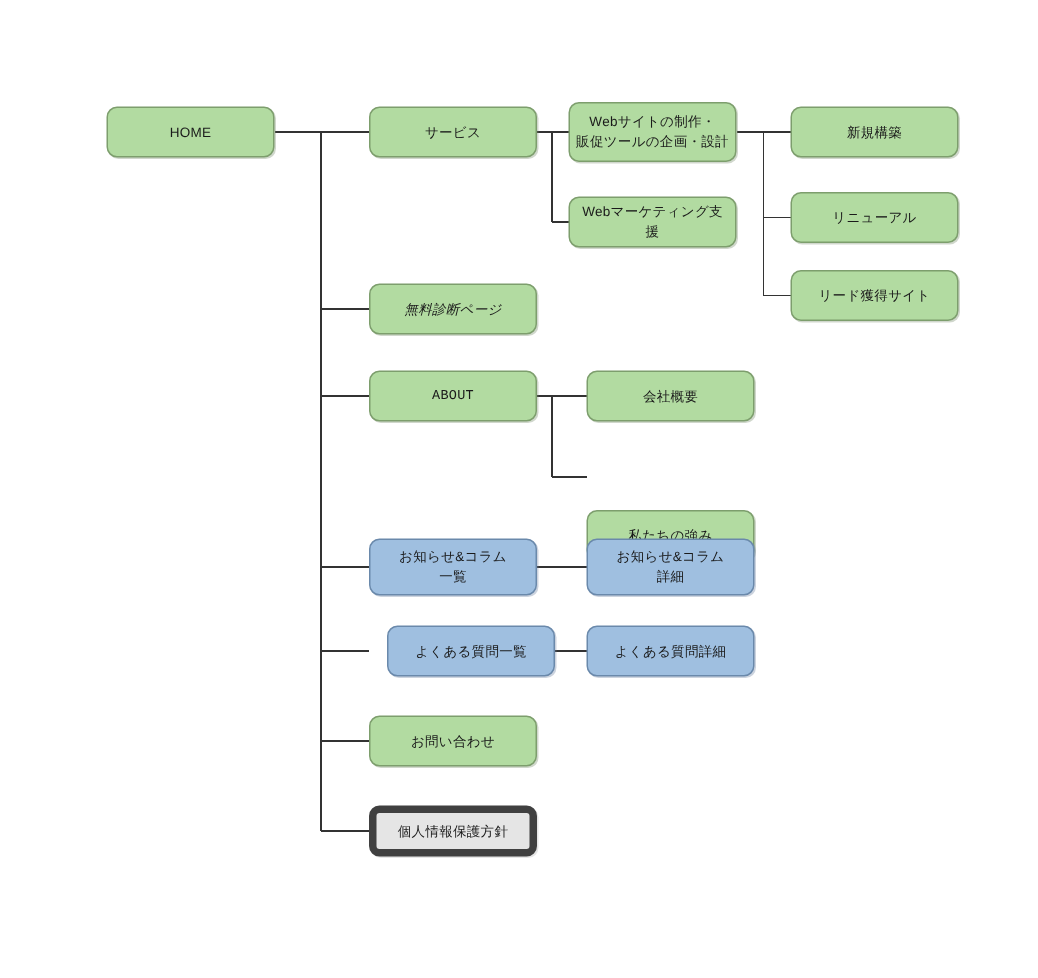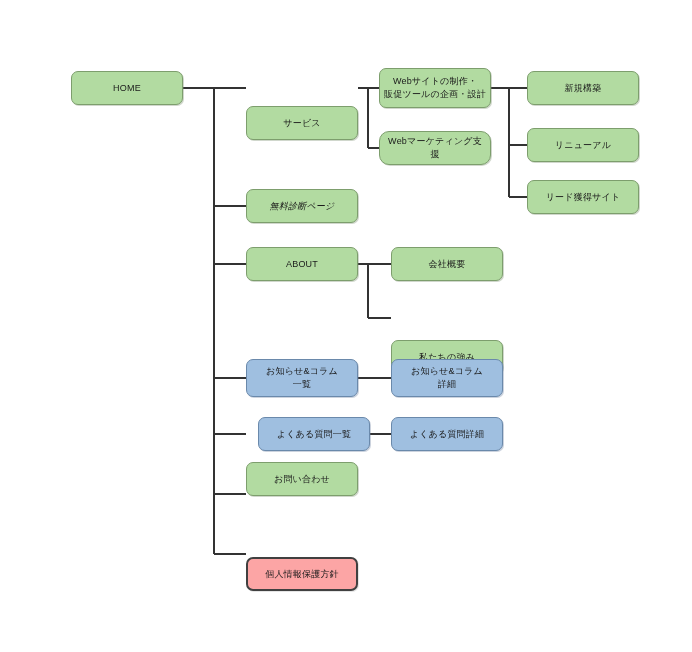--- a/index.html
+++ b/index.html
@@ -49,24 +49,23 @@
     border: 1px solid #7d9e6d;
     box-shadow: 1px 1px 0 rgba(120,140,110,0.35);
   }
   .node.blue {
     background: #9fbfe0;
     border: 1px solid #6a89ab;
     box-shadow: 1px 1px 0 rgba(110,130,160,0.35);
     justify-content: flex-end;
   }
   .node.gray {
-    background: #fca5a5;
-    border: 2px solid #404040;
+    background: #e5e5e5;
+    border: 5px solid #404040;
     box-shadow: 1px 1px 0 rgba(180,180,180,0.35);
-    margin-top: 20px;
   }
 </style>
 </head>
 <body>
 
 <div id="canvas">
   <svg id="edges" viewBox="0 0 692 652" xmlns="http://www.w3.org/2000/svg">
       <path d="M 183 88 L 214 88" stroke="#333333" stroke-width="1.2" fill="none" shape-rendering="crispEdges"></path>
       <path d="M 214 88 L 214 554" stroke="#333333" stroke-width="1.2" fill="none" shape-rendering="crispEdges"></path>
       <path d="M 214 88 L 246 88" stroke="#333333" stroke-width="1.2" fill="none" shape-rendering="crispEdges"></path>
@@ -88,43 +87,43 @@
       <path d="M 358 264 L 368 264" stroke="#333333" stroke-width="1.2" fill="none" shape-rendering="crispEdges"></path>
       <path d="M 368 264 L 368 318" stroke="#333333" stroke-width="1.2" fill="none" shape-rendering="crispEdges"></path>
       <path d="M 368 264 L 391 264" stroke="#333333" stroke-width="1.2" fill="none" shape-rendering="crispEdges"></path>
       <path d="M 368 318 L 391 318" stroke="#333333" stroke-width="1.2" fill="none" shape-rendering="crispEdges"></path>
       <path d="M 358 378 L 391 378" stroke="#333333" stroke-width="1.2" fill="none" shape-rendering="crispEdges"></path>
       <path d="M 358 434 L 391 434" stroke="#333333" stroke-width="1.2" fill="none" shape-rendering="crispEdges"></path>
     </svg>
 <div class="node green" style="left: 71px; top: 71px; width: 112px; height: 34px;">
       <span class="label">HOME</span>
     </div>
-    <div class="node green" style="left: 246px; top: 71px; width: 112px; height: 34px; margin-top: 35px;">
+    <div class="node green" style="left: 246px; top: 71px; width: 112px; height: 34px;">
       <span class="label">サービス</span>
     </div>
     <div class="node green" style="left: 379px; top: 68px; width: 112px; height: 40px;">
       <span class="label">Webサイトの制作・
 販促ツールの企画・設計</span>
     </div>
-    <div class="node green" style="left: 379px; top: 131px; width: 112px; height: 34px; border-radius: 10px;">
+    <div class="node green" style="left: 379px; top: 131px; width: 112px; height: 34px;">
       <span class="label">Webマーケティング支援</span>
     </div>
     <div class="node green" style="left: 527px; top: 71px; width: 112px; height: 34px;">
       <span class="label">新規構築</span>
     </div>
     <div class="node green" style="left: 527px; top: 128px; width: 112px; height: 34px;">
       <span class="label">リニューアル</span>
     </div>
     <div class="node green" style="left: 527px; top: 180px; width: 112px; height: 34px;">
       <span class="label">リード獲得サイト</span>
     </div>
     <div class="node green" style="left: 246px; top: 189px; width: 112px; height: 34px; font-style: italic;">
       <span class="label">無料診断ページ</span>
     </div>
-    <div class="node green" style="left: 246px; top: 247px; width: 112px; height: 34px;">
+    <div class="node green" style="left: 246px; top: 247px; width: 112px; height: 34px; font-family: Liberation Mono, monospace;">
       <span class="label">ABOUT</span>
     </div>
     <div class="node green" style="left: 391px; top: 247px; width: 112px; height: 34px;">
       <span class="label">会社概要</span>
     </div>
     <div class="node green" style="left: 391px; top: 301px; width: 112px; height: 34px; margin-top: 39px;">
       <span class="label">私たちの強み</span>
     </div>
     <div class="node blue" style="left: 246px; top: 359px; width: 112px; height: 38px;">
       <span class="label">お知らせ&amp;コラム
@@ -133,19 +132,19 @@
     <div class="node blue" style="left: 391px; top: 359px; width: 112px; height: 38px;">
       <span class="label">お知らせ&amp;コラム
 詳細</span>
     </div>
     <div class="node blue" style="left: 246px; top: 417px; width: 112px; height: 34px; margin-left: 12px;">
       <span class="label">よくある質問一覧</span>
     </div>
     <div class="node blue" style="left: 391px; top: 417px; width: 112px; height: 34px;">
       <span class="label">よくある質問詳細</span>
     </div>
-    <div class="node green" style="left: 246px; top: 462px; width: 112px; height: 34px;">
+    <div class="node green" style="left: 246px; top: 477px; width: 112px; height: 34px;">
       <span class="label">お問い合わせ</span>
     </div>
     <div class="node gray" style="left: 246px; top: 537px; width: 112px; height: 34px;">
       <span class="label">個人情報保護方針</span>
     </div>
   </div>
 
 </body></html>

